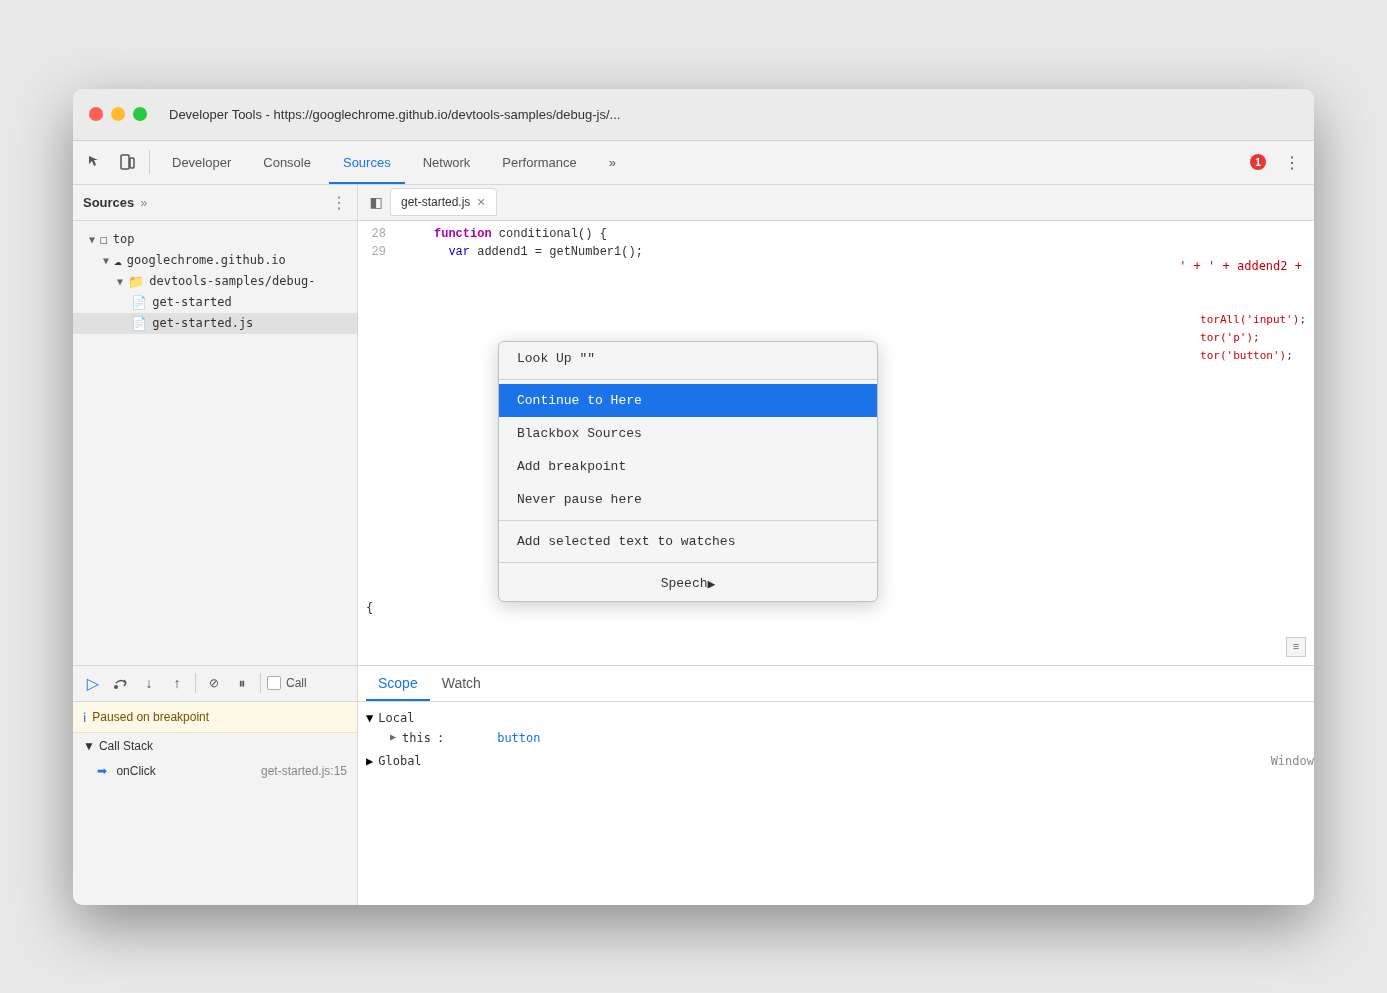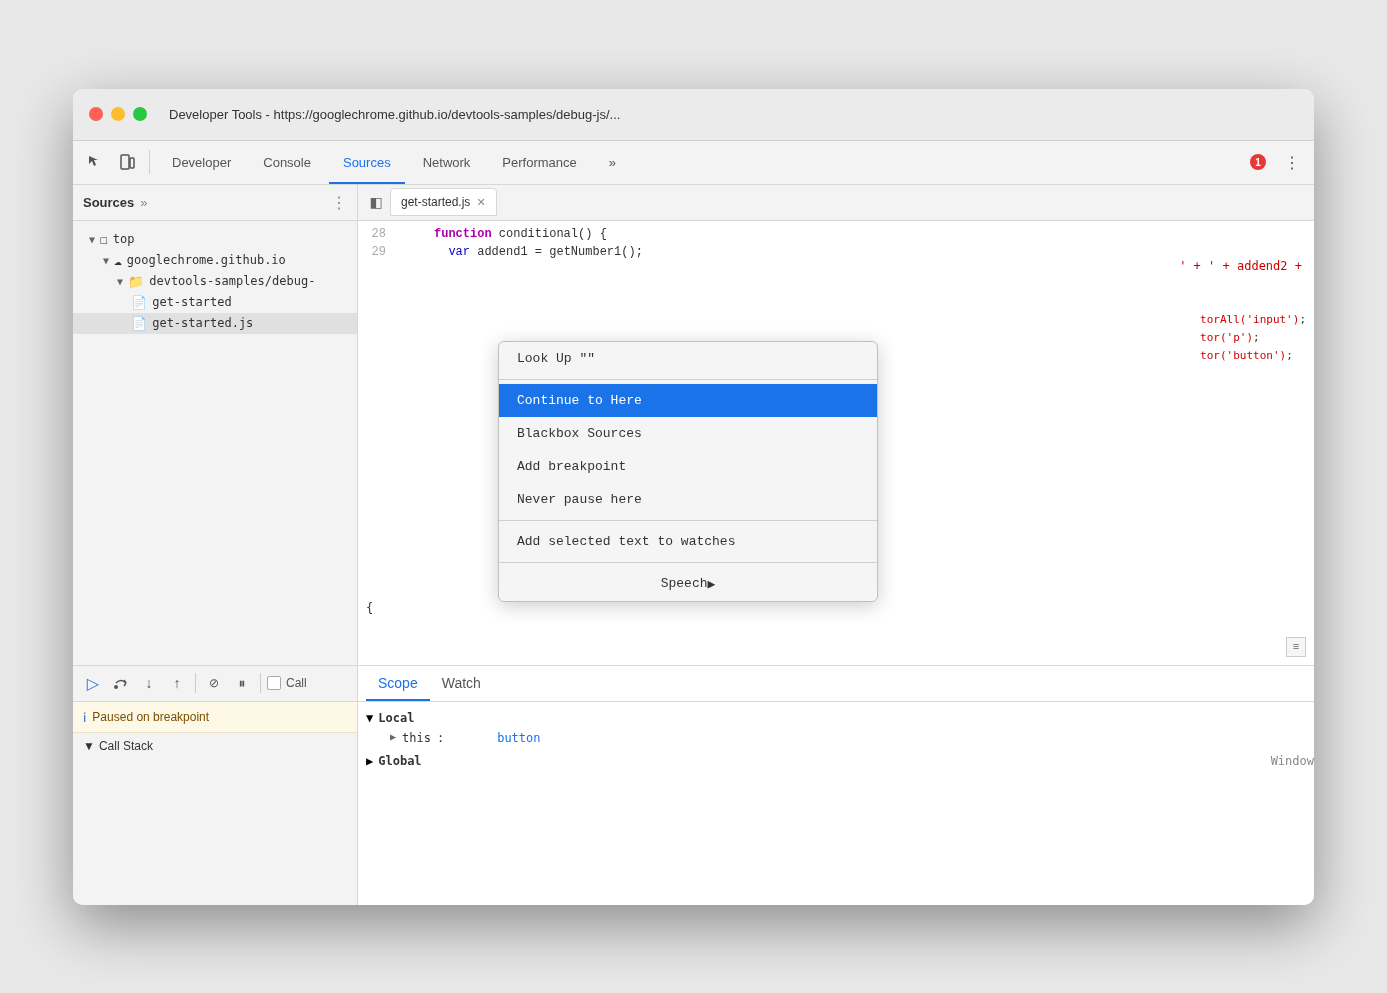--- a/index.html
+++ b/index.html
@@ -412,21 +412,21 @@
       font-size: 12px;
       font-family: 'Menlo', monospace;
     }
     .scope-group {
       padding: 3px 8px;
       display: flex;
       align-items: center;
       gap: 5px;
       cursor: pointer;
     }
-    .scope-group-label { font-weight: 700; color: #333; text-align: center; }
+    .scope-group-label { font-weight: 400; color: #333; text-align: center; }
     .scope-property {
       padding: 3px 8px 3px 32px;
       display: flex;
       gap: 6px;
       cursor: pointer;
     }
     .prop-name { color: #333; }
     .prop-colon { color: #333; }
     .prop-value-blue { color: #1a73e8; margin-left: 47px; }
     .window-label { color: #888; font-size: 12px; font-family: 'Menlo', monospace; }
@@ -622,20 +622,27 @@
         <div class="paused-banner">
           <span class="paused-icon">ℹ</span>
           <span class="paused-text">Paused on breakpoint</span>
         </div>
 
         <div class="call-stack-header">
           <span>▼</span>
           <span>Call Stack</span>
         </div>
 
+        <div class="call-stack-item">
+          <span>
+            <span class="call-stack-arrow">➡</span>
+            <span class="call-stack-fn">onClick</span>
+          </span>
+          <span class="call-stack-loc">get-started.js:15</span>
+        </div>
       </div>
 
       <div class="scope-panel">
         <div class="scope-tabs">
           <div class="scope-tab active">
             <span>Scope</span>
           </div>
           <div class="scope-tab">
             <span>Watch</span>
           </div>

